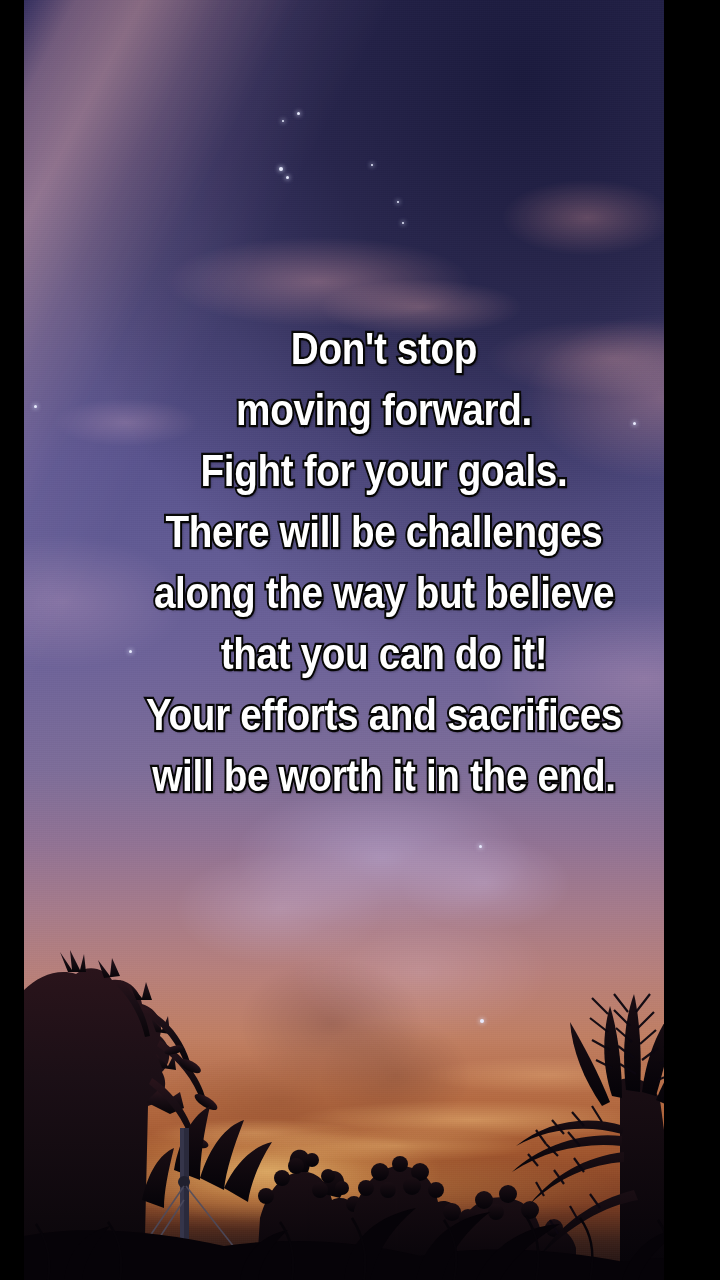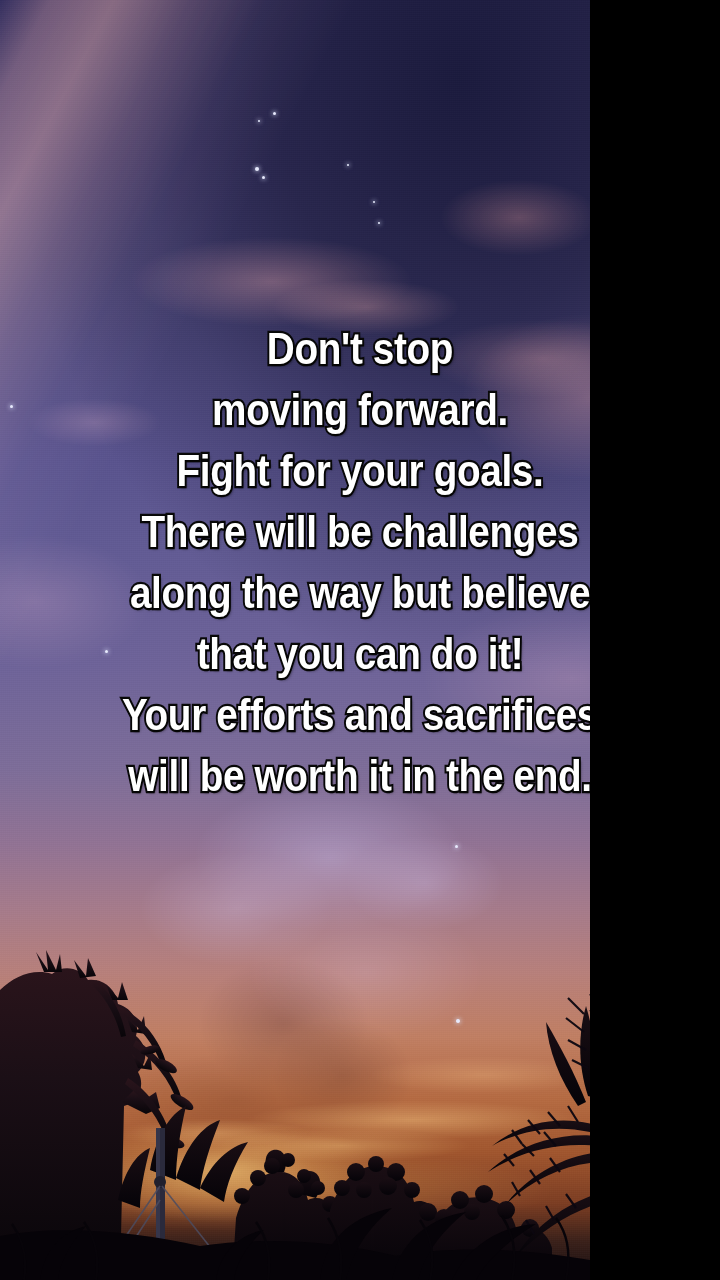--- a/index.html
+++ b/index.html
@@ -7,24 +7,25 @@
     margin: 0;
     padding: 0;
     background: #000;
   }
   body {
     font-family: "Liberation Sans", sans-serif;
   }
 
   #stage {
     position: relative;
-    width: 590px;
+    width: 640px;
     height: 1280px;
     overflow: hidden;
     background: #2f2c5c;
+    margin-left: 24px;
   }
 
   
   .layer { position: absolute; inset: 0; }
 
   
   #sky-base {
     background: linear-gradient(180deg,
       #332e5e 0%,
       #393464 6%,

